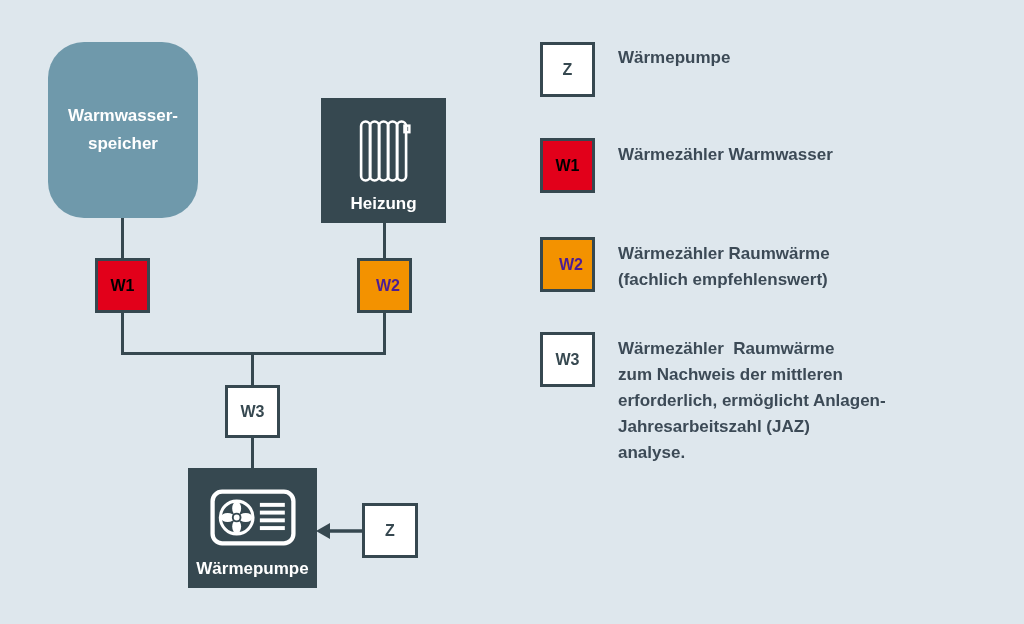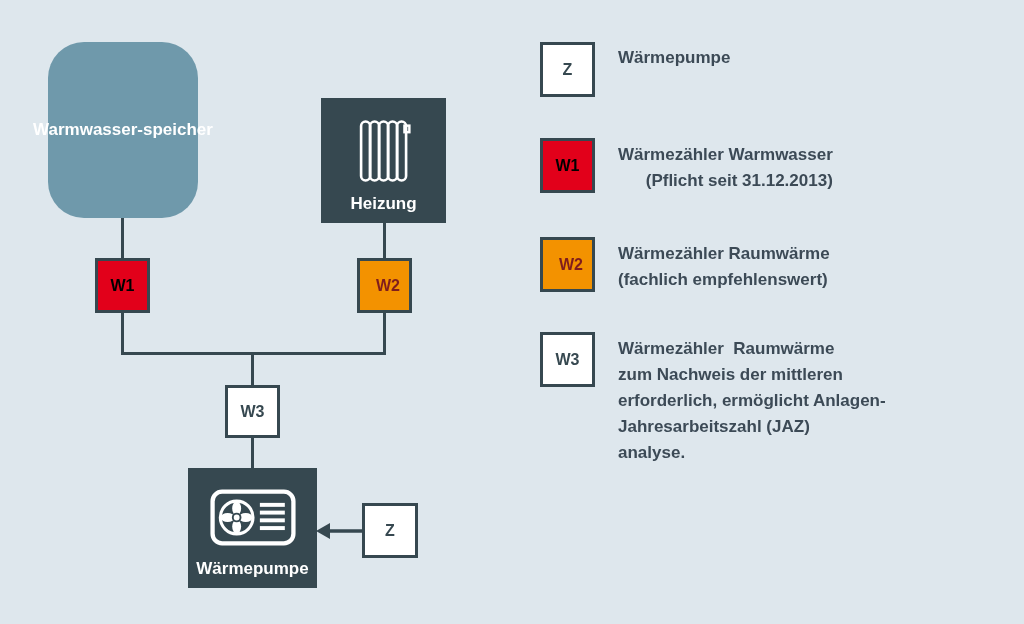--- a/index.html
+++ b/index.html
@@ -10,21 +10,21 @@
   .canvas{
     position:relative;
     width:1024px;height:624px;
     background:#dee7ed;
     overflow:hidden;
   }
   
   .node-storage{
     position:absolute;left:48px;top:42px;width:150px;height:176px;
     background:#6f99ab;border-radius:36px;
-    display:flex;flex-direction:row;align-items:center;justify-content:center;
+    display:flex;flex-direction:column;align-items:center;justify-content:center;
     color:#ffffff;font-weight:bold;font-size:17px;line-height:28px;
     text-align:center;
   }
   .node-dark{
     position:absolute;background:#364850;color:#ffffff;
     display:flex;flex-direction:column;align-items:center;
   }
   .node-heating{left:321px;top:98px;width:125px;height:125px;}
   .node-heatpump{left:188px;top:468px;width:129px;height:120px;}
   .node-dark .node-label{
@@ -33,21 +33,21 @@
   .node-heating .icon-wrap{margin-top:14px;height:78px;display:flex;align-items:center;}
   .node-heatpump .icon-wrap{margin-top:20px;height:58px;display:flex;align-items:center;}
   
   .meter{
     position:absolute;width:55px;height:55px;box-sizing:border-box;
     border:3px solid #364850;
     display:flex;align-items:center;justify-content:center;
     font-weight:bold;font-size:16px;
   }
   .meter-red{background:#e2001a;color:#000000;}
-  .meter-orange{background:#f39200;color:#7f1d1d;padding-left:7px;}
+  .meter-orange{background:#f39200;color:#4c1d95;padding-left:7px;}
   .meter-white{background:#ffffff;color:#364850;}
   .meter-w1{left:95px;top:258px;}
   .meter-w2{left:357px;top:258px;}
   .meter-w3{left:225px;top:385px;height:53px;}
   .meter-z{left:362px;top:503px;width:56px;}
   
   .line{position:absolute;background:#364850;}
   .l-storage-w1{left:121px;top:218px;width:3px;height:40px;}
   .l-heating-w2{left:383px;top:223px;width:3px;height:35px;}
   .l-w1-down{left:121px;top:313px;width:3px;height:42px;}
@@ -149,21 +149,20 @@
   </div>
   <div class="legend-text" style="top:45px;">
     <div class="legend-line">Wärmepumpe</div>
   </div>
 
   <div class="legend-box meter-red" style="top:138px;">
     <span>W1</span>
   </div>
   <div class="legend-text" style="top:142px;text-align:right;">
     <div class="legend-line">Wärmezähler Warmwasser</div>
-    <div class="legend-line">(Pflicht seit 31.12.2013)</div>
   </div>
 
   <div class="legend-box meter-orange" style="top:237px;">
     <span>W2</span>
   </div>
   <div class="legend-text" style="top:241px;">
     <div class="legend-line">Wärmezähler Raumwärme</div>
     <div class="legend-line">(fachlich empfehlenswert)</div>
   </div>
 

